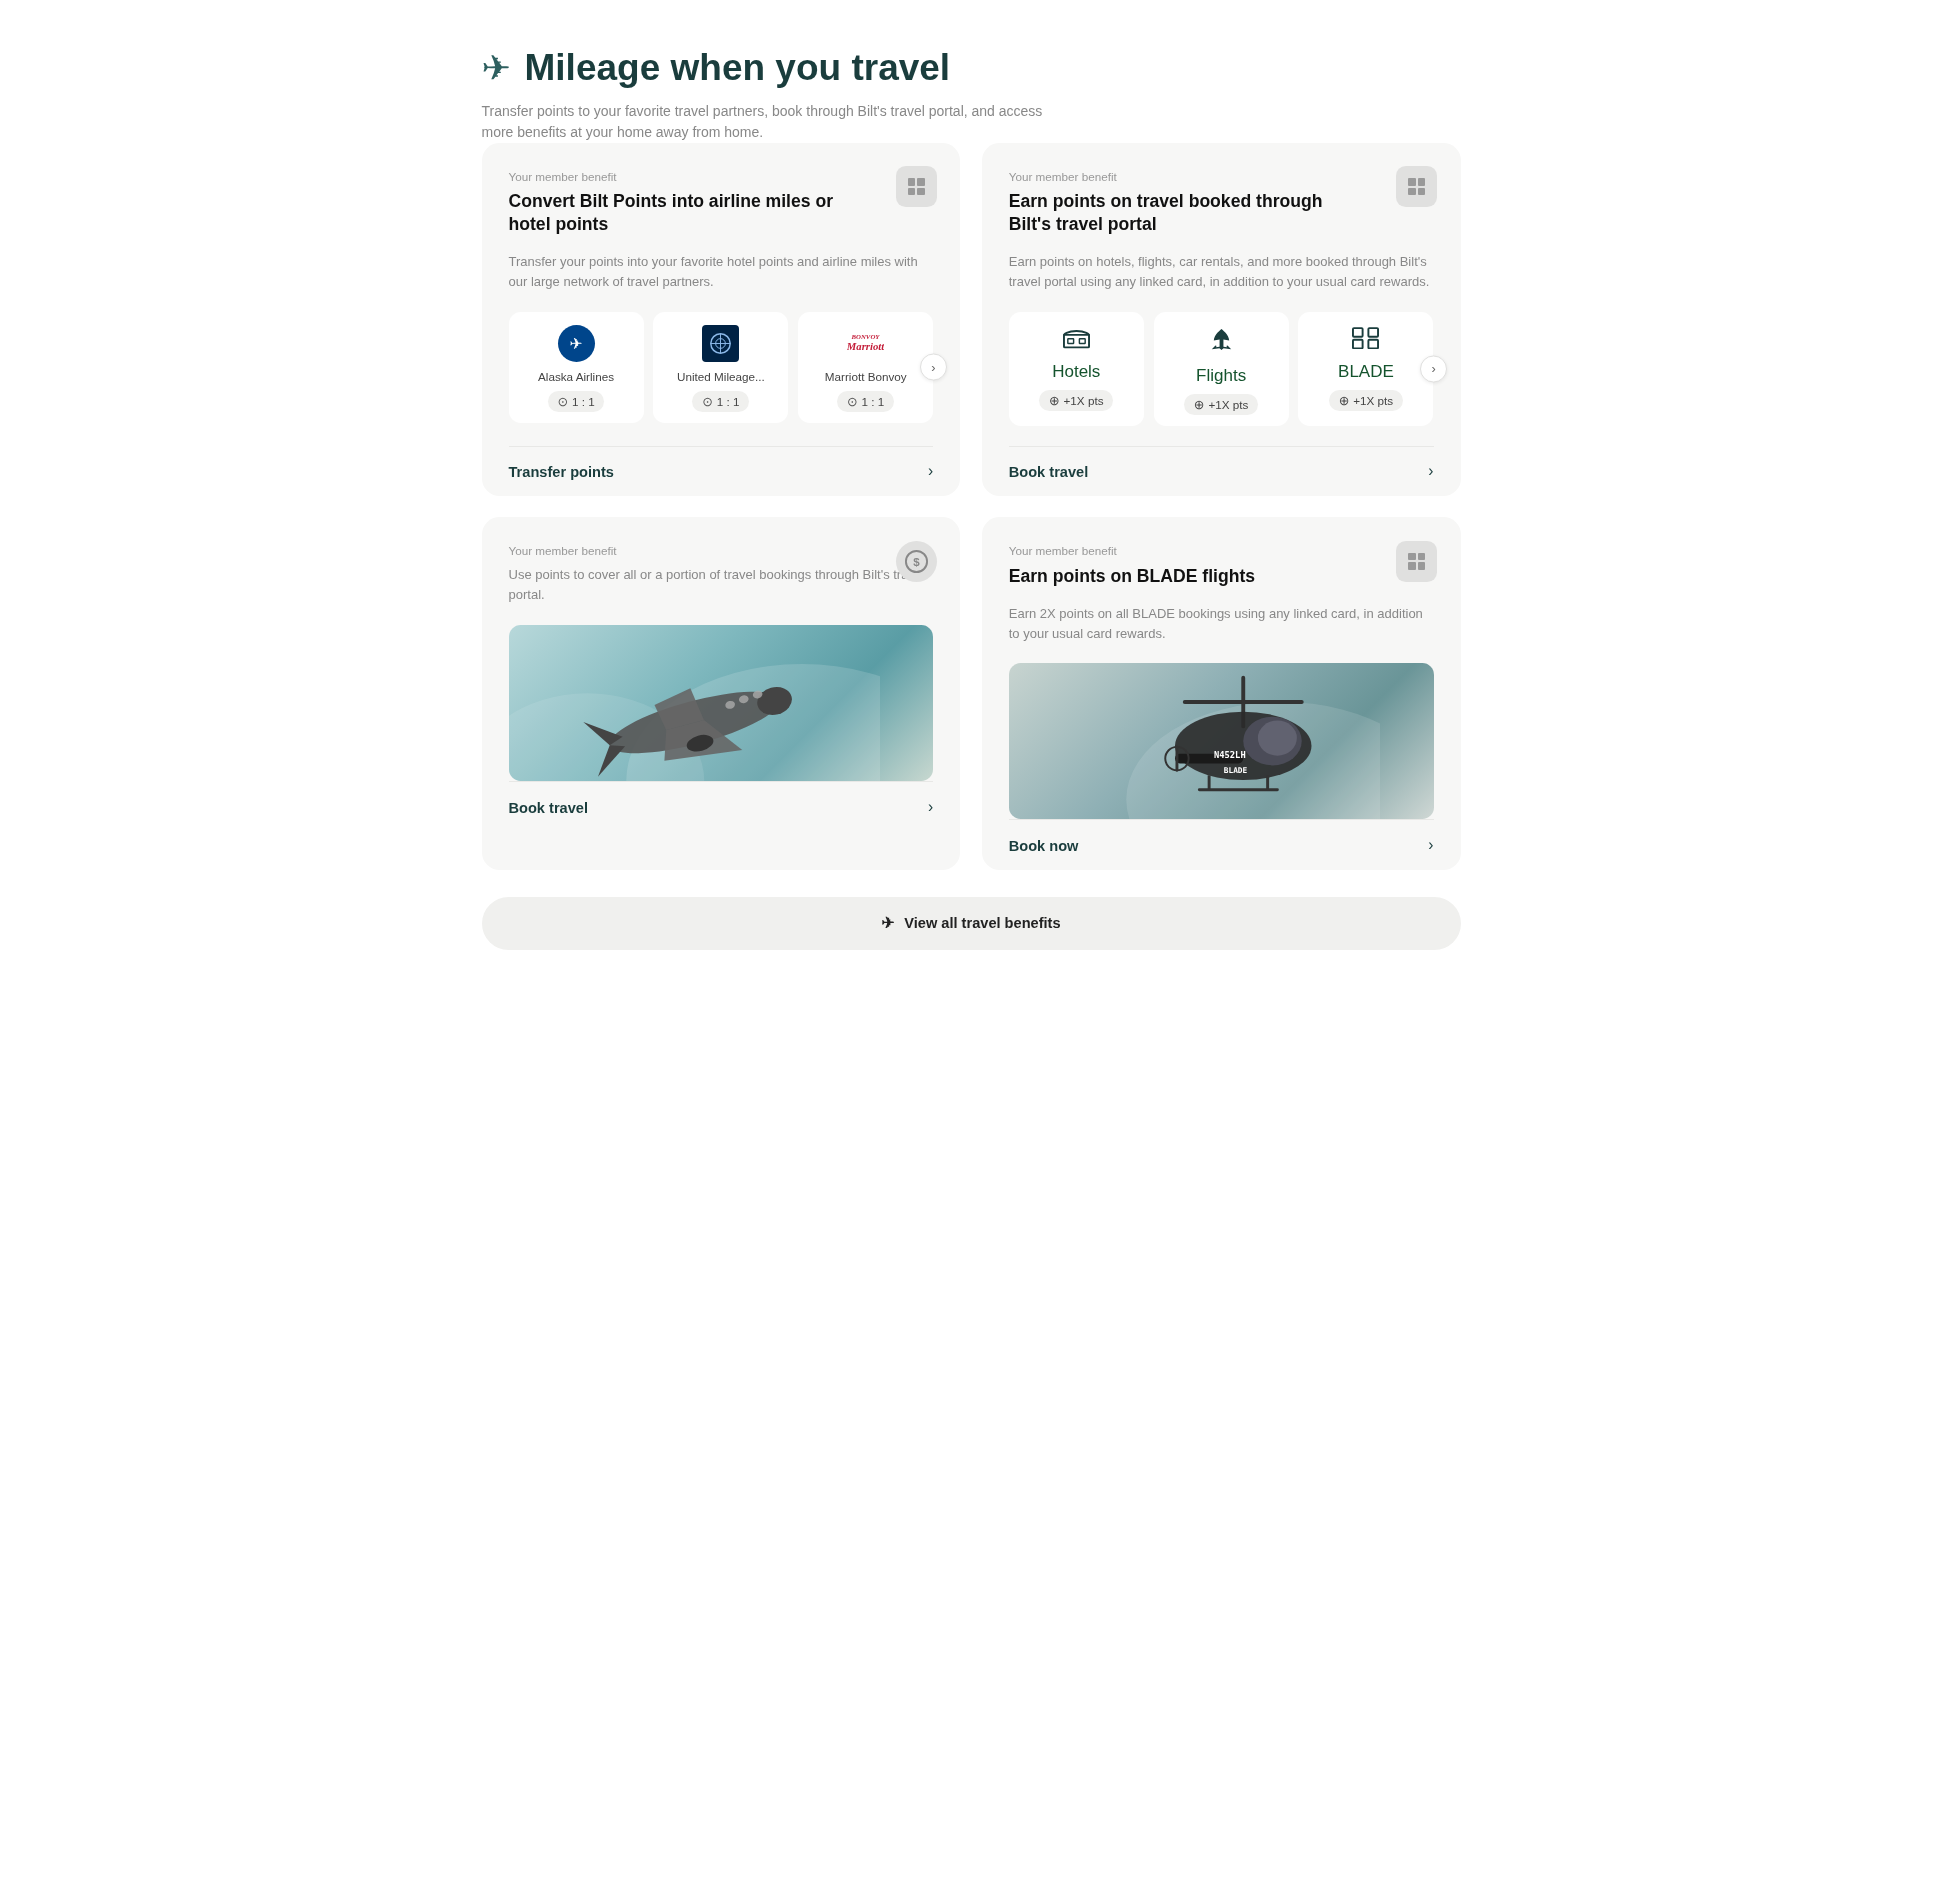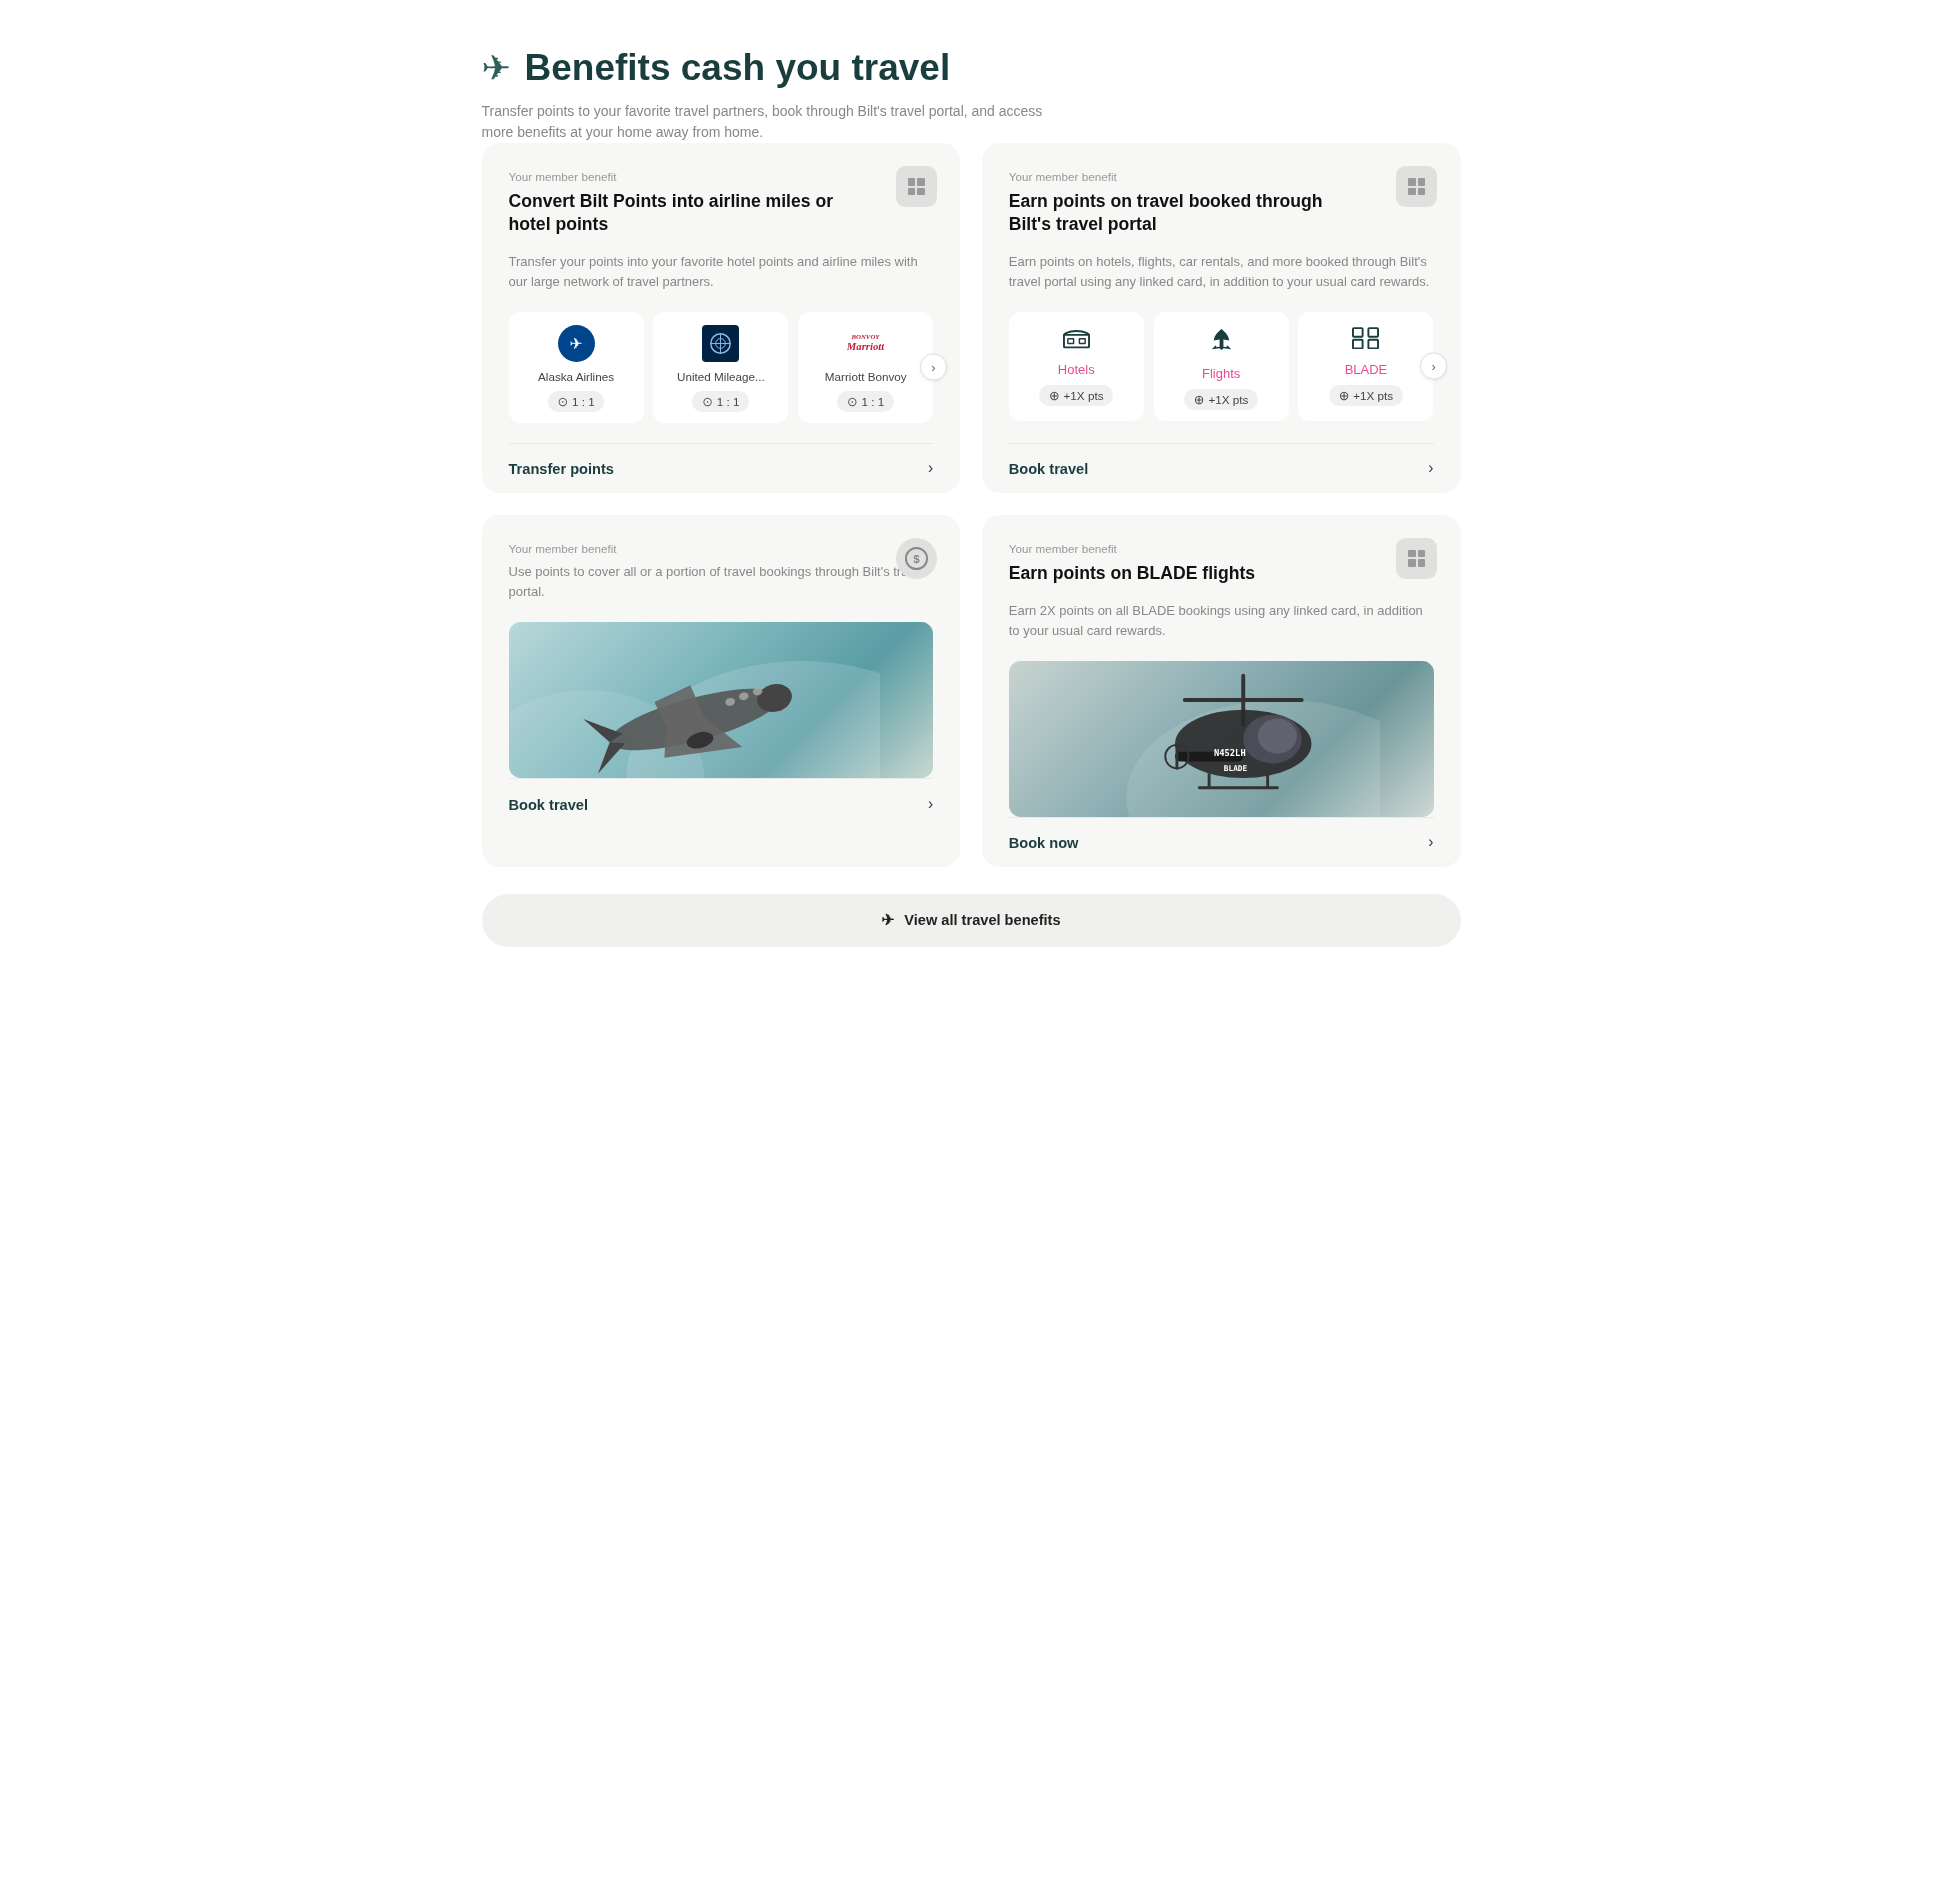--- a/index.html
+++ b/index.html
@@ -157,22 +157,22 @@
       flex-direction: column;
       align-items: center;
       gap: 7.8px;
       flex: 1;
     }
     .category-icon {
       font-size: 21.5px;
       color: #1a3d3d;
     }
     .category-name {
-      font-size: 13px;
-      color: #ec4899;
+      font-size: 17px;
+      color: #14532d;
     }
     .category-pts {
       background: #f0f0ee;
       border-radius: 19.5px;
       padding: 2.9px 9.8px;
       font-size: 11.7px;
       color: #444;
       display: flex;
       align-items: center;
       gap: 3.9px;
@@ -303,21 +303,21 @@
       align-items: center;
       justify-content: center;
       font-size: 19.5px;
     }
   </style>
 </head>
 <body>
 
 <div class="page-header">
   <span class="page-header-icon">✈</span>
-  <h1 class="page-title">Benefits cash you travel</h1>
+  <h1 class="page-title">Mileage when you travel</h1>
 </div>
 <p class="page-subtitle">Transfer points to your favorite travel partners, book through Bilt's travel portal, and access more benefits at your home away from home.</p>
 
 <div class="cards-grid">
 
   <div class="card">
     <div class="card-icon-badge">
       <div class="grid-icon">
         <span></span>
           <span></span>

